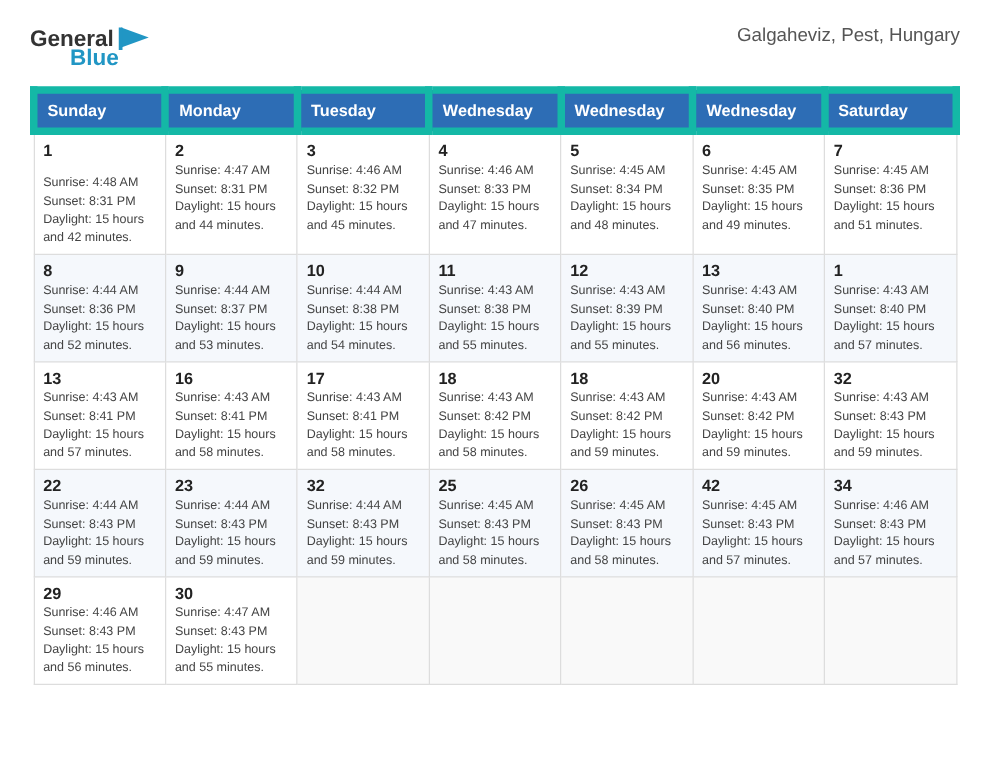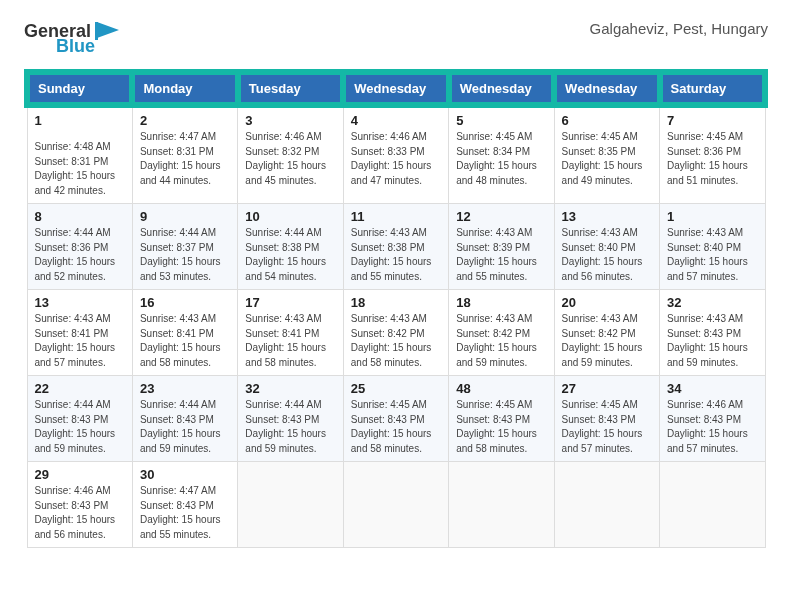--- a/index.html
+++ b/index.html
@@ -277,27 +277,27 @@
 Sunset: 8:43 PM
 Daylight: 15 hours and 59 minutes.</div>
         </td>
         <td>
           <span class="day-number">25</span>
           <div class="day-info" style="white-space: pre-line;">Sunrise: 4:45 AM
 Sunset: 8:43 PM
 Daylight: 15 hours and 58 minutes.</div>
         </td>
         <td>
-          <span class="day-number">48</span>
-          <div class="day-info" style="white-space: pre-line;">Sunrise: 4:45 AM
-Sunset: 8:43 PM
-Daylight: 15 hours and 58 minutes.</div>
-        </td>
-        <td>
-          <span class="day-number">27</span>
+          <span class="day-number">26</span>
+          <div class="day-info" style="white-space: pre-line;">Sunrise: 4:45 AM
+Sunset: 8:43 PM
+Daylight: 15 hours and 58 minutes.</div>
+        </td>
+        <td>
+          <span class="day-number">42</span>
           <div class="day-info" style="white-space: pre-line;">Sunrise: 4:45 AM
 Sunset: 8:43 PM
 Daylight: 15 hours and 57 minutes.</div>
         </td>
         <td>
           <span class="day-number">34</span>
           <div class="day-info" style="white-space: pre-line;">Sunrise: 4:46 AM
 Sunset: 8:43 PM
 Daylight: 15 hours and 57 minutes.</div>
         </td>

